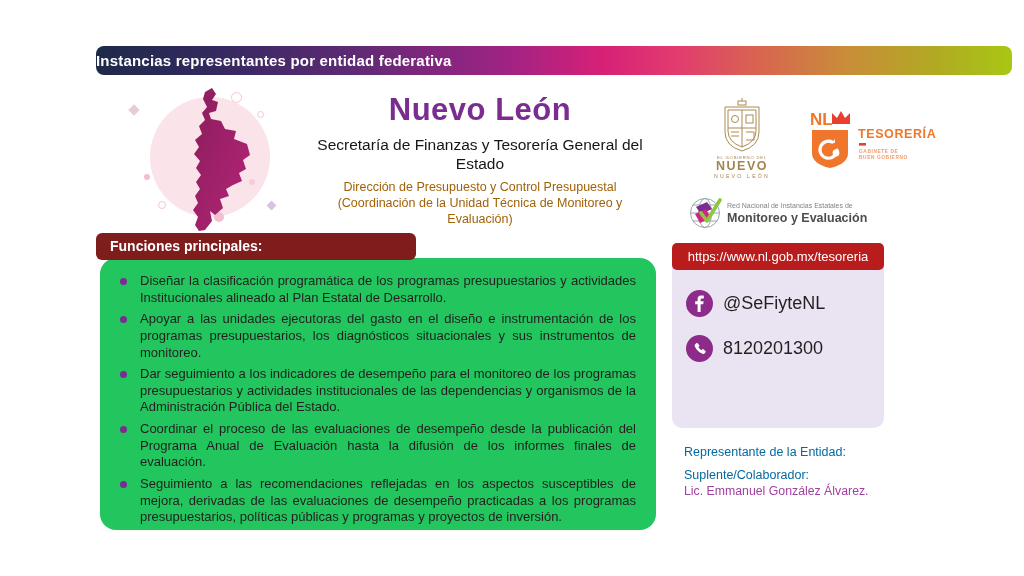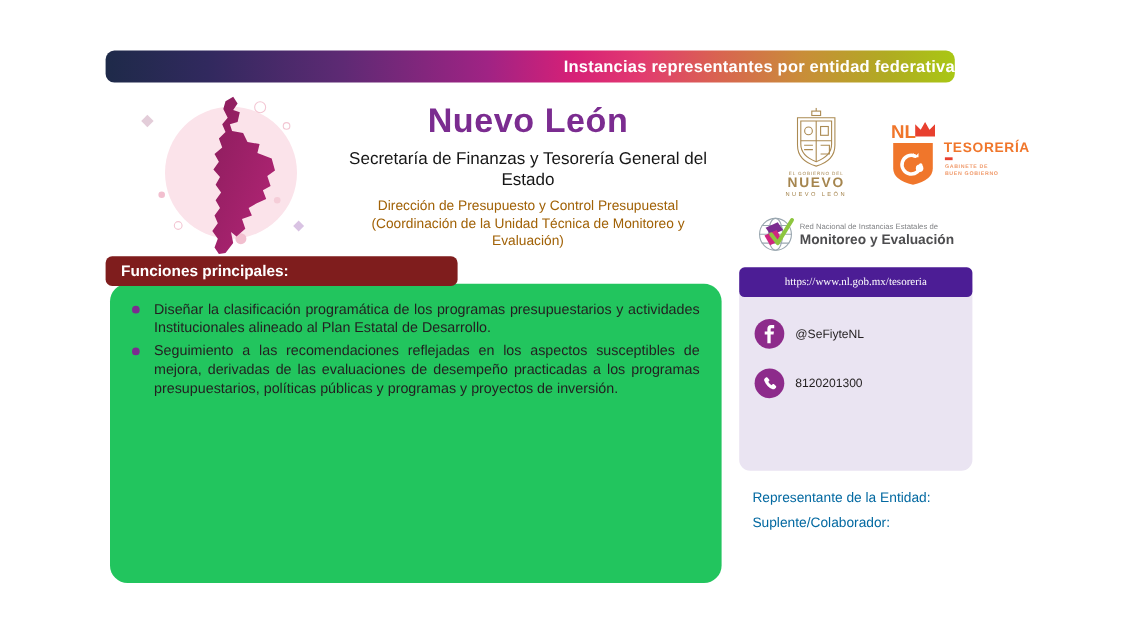--- a/index.html
+++ b/index.html
@@ -6,28 +6,28 @@
   html, body { width: 1024px; height: 576px; }
   body {
     position: relative;
     background: #ffffff;
     font-family: "Liberation Sans", sans-serif;
     overflow: hidden;
   }
 
   
   .banner {
-    position: absolute; left: 96px; top: 46px; width: 772px; height: 29px;
+    position: absolute; left: 96px; top: 46px; width: 916px; height: 29px;
     border-radius: 8px;
     background: linear-gradient(90deg,
       #1e2a49 0%, #31295e 12%, #5e2a74 28%, #a02384 45%,
       #d62077 55%, #e23a70 63%, #d96351 72%, #c98d39 82%,
       #b0ab22 92%, #a9c714 100%);
     color: #ffffff; font-weight: bold; font-size: 15px;
-    text-align: right; line-height: 29px; letter-spacing: 0.2px;
+    text-align: left; line-height: 29px; letter-spacing: 0.2px;
   }
 
   
   .map-graphic { position: absolute; left: 128px; top: 84px; width: 160px; height: 150px; }
   .map-circle {
     position: absolute; left: 22px; top: 13px; width: 120px; height: 120px;
     border-radius: 50%; background: #fbe3ea;
   }
   .map-svg { position: absolute; left: 27px; top: 3px; }
   .deco { position: absolute; border-radius: 50%; }
@@ -74,32 +74,32 @@
     width: 7px; height: 7px; border-radius: 50%; background: #7b2c90;
   }
 
   
   .contact-box {
     position: absolute; left: 672px; top: 250px; width: 212px; height: 178px;
     background: #eae4f2; border-radius: 10px; z-index: 1;
   }
   .url-button {
     position: absolute; left: 672px; top: 243px; width: 212px; height: 27px;
-    background: #4c1d95; border-radius: 5px; z-index: 2; border: none;
-    color: #ffffff; font-size: 10px; text-align: center; line-height: 27px;
-    font-family: Liberation Serif, serif; cursor: pointer; display: block;
+    background: #b91c1c; border-radius: 5px; z-index: 2; border: none;
+    color: #ffffff; font-size: 13px; text-align: center; line-height: 27px;
+    font-family: Liberation Sans, sans-serif; cursor: pointer; display: block;
   }
   .contact-row { position: absolute; z-index: 2; display: flex; align-items: center; gap: 10px; }
   .contact-row.fb { left: 686px; top: 290px; }
   .contact-row.wa { left: 686px; top: 335px; }
   .soc-icon {
     width: 27px; height: 27px; border-radius: 50%; background: #8d2b8b;
     display: flex; align-items: center; justify-content: center; flex: 0 0 27px;
   }
-  .contact-label { font-size: 11px; color: #231f20; }
+  .contact-label { font-size: 18px; color: #231f20; }
 
   
   .rep-block { position: absolute; left: 684px; top: 445px; width: 262px; }
   .rep-label { font-size: 12.5px; color: #0369a1; }
   .rep-name {
     margin-top: 2px; font-size: 12.3px; color: #a23fa0;
     line-height: 1.25; text-align: justify; text-justify: inter-word;
   }
   .rep-label.second { margin-top: 9px; }
   .rep-name.second { text-align: left; }
@@ -188,20 +188,23 @@
   <text x="39" y="13" font-size="7" fill="#808285">Red Nacional de Instancias Estatales de</text>
   <text x="39" y="27" font-size="12.5" font-weight="bold" fill="#4d4d4f">Monitoreo y Evaluación</text>
 </svg>
 
 <div class="functions-header">
   <span>Funciones principales:</span>
 </div>
 <div class="functions-box">
   <ul class="functions-list">
     <li>Diseñar la clasificación programática de los programas presupuestarios y actividades Institucionales alineado al Plan Estatal de Desarrollo.</li>
+    <li>Apoyar a las unidades ejecutoras del gasto en el diseño e instrumentación de los programas presupuestarios, los diagnósticos situacionales y sus instrumentos de monitoreo.</li>
+    <li>Dar seguimiento a los indicadores de desempeño para el monitoreo de los programas presupuestarios y actividades institucionales de las dependencias y organismos de la Administración Pública del Estado.</li>
+    <li>Coordinar el proceso de las evaluaciones de desempeño desde la publicación del Programa Anual de Evaluación hasta la difusión de los informes finales de evaluación.</li>
     <li>Seguimiento a las recomendaciones reflejadas en los aspectos susceptibles de mejora, derivadas de las evaluaciones de desempeño practicadas a los programas presupuestarios, políticas públicas y programas y proyectos de inversión.</li>
   </ul>
 </div>
 
 <div class="contact-box"></div>
 <button class="url-button">https://www.nl.gob.mx/tesoreria</button>
 
 <div class="contact-row fb">
   <span class="soc-icon">
     <svg width="27" height="27" viewBox="0 0 27 27">
@@ -217,13 +220,14 @@
       <path d="M5.5,21.5 L7,17.5 Q5.5,15.5 5.5,13.5 Z" fill="#8d2b8b"></path>
       <path d="M10.2,8.2 c0.4,-0.4 1,-0.4 1.4,0 l1.6,1.7 c0.4,0.4 0.4,1 0,1.4 l-0.8,0.8 c0.7,1.3 1.8,2.4 3.1,3.1 l0.8,-0.8 c0.4,-0.4 1,-0.4 1.4,0 l1.7,1.6 c0.4,0.4 0.4,1 0,1.4 l-1,1 c-0.5,0.5 -1.3,0.7 -2,0.4 -1.7,-0.7 -3.3,-1.7 -4.6,-3 -1.3,-1.3 -2.3,-2.9 -3,-4.6 -0.3,-0.7 -0.1,-1.5 0.4,-2 z" fill="#ffffff"></path>
     </svg>
   </span>
   <span class="contact-label">8120201300</span>
 </div>
 
 <div class="rep-block">
   <div class="rep-label">Representante de la Entidad:</div>
   <div class="rep-label second">Suplente/Colaborador:</div>
+  <div class="rep-name second">Lic. Emmanuel González Álvarez.</div>
 </div>
 
 </body></html>

